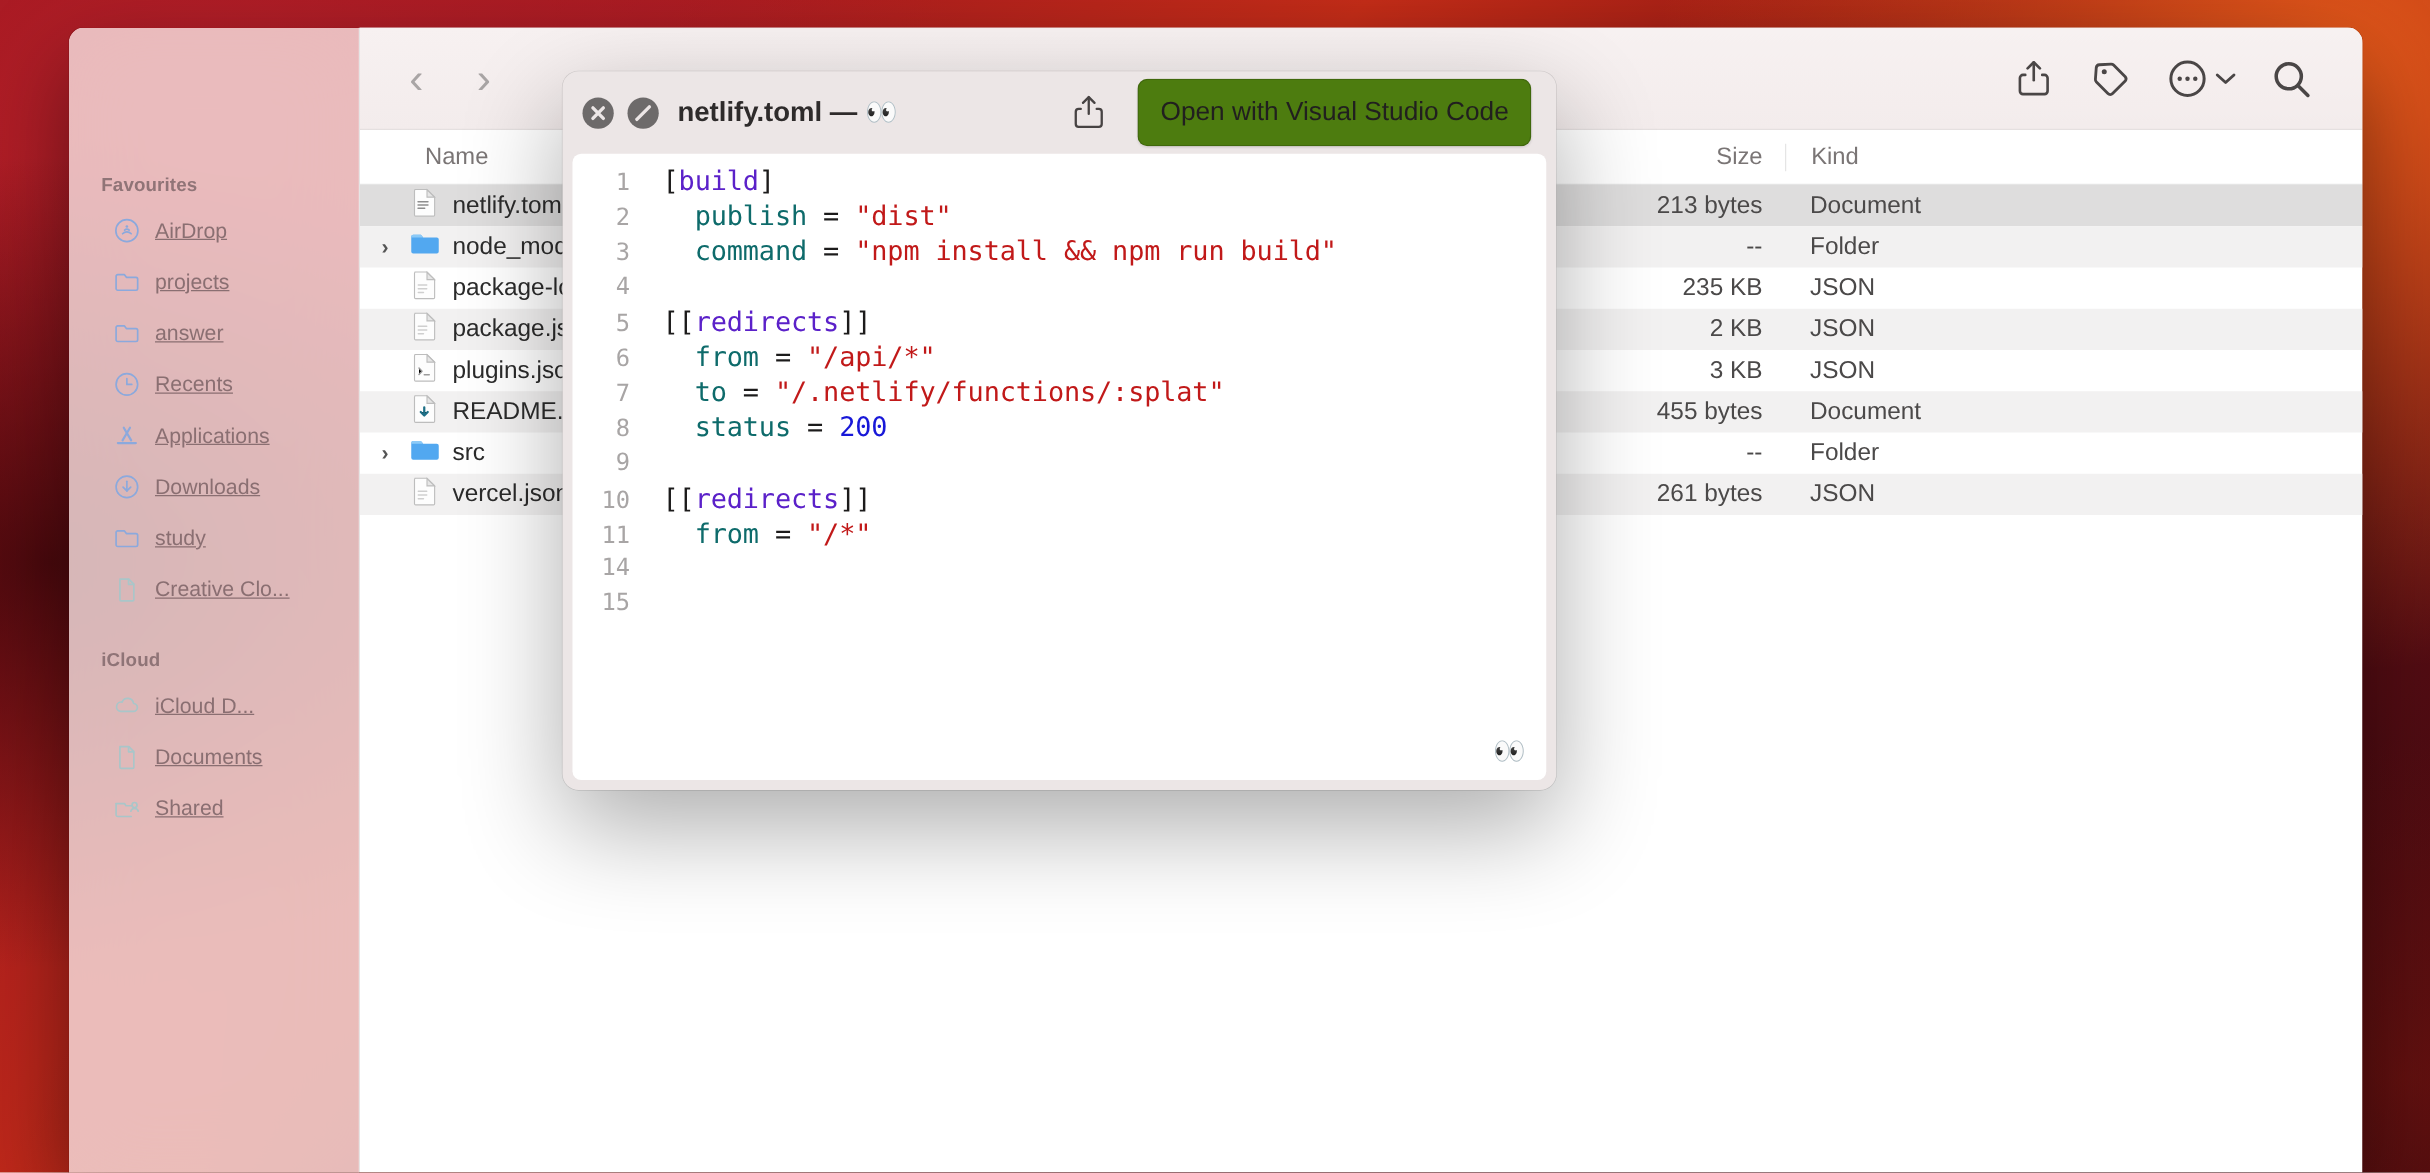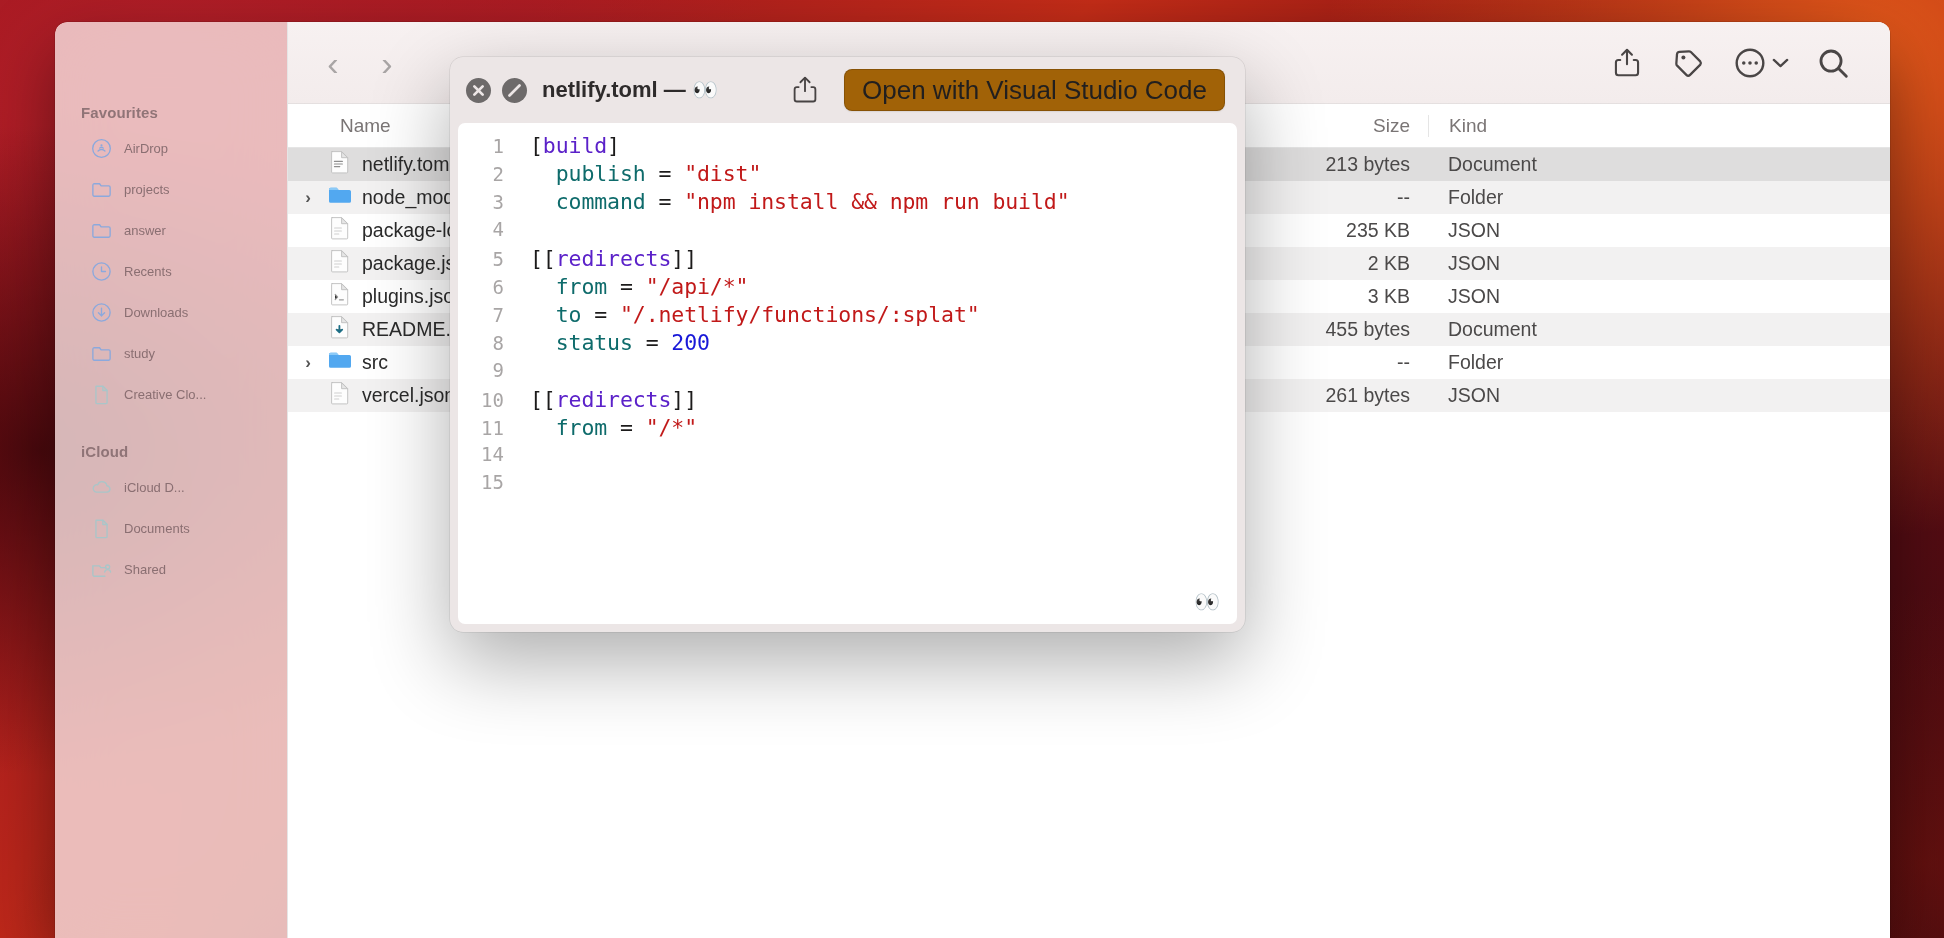--- a/index.html
+++ b/index.html
@@ -31,35 +31,36 @@
     border-radius: 12px 12px 0 0;
     overflow: hidden;
     box-shadow: 0 26px 70px rgba(0,0,0,0.45), 0 0 0 0.5px rgba(0,0,0,0.18);
     display: flex;
   }
   
   #sidebar {
     width: 232px; flex: 0 0 232px;
     background: rgba(247, 226, 226, 0.80);
     backdrop-filter: blur(30px);
-    padding-top: 82px;
+    padding-top: 118px;
     position: relative;
   }
   .sb-group-title {
     font-size: 15px; font-weight: 700;
     color: #8c7174; opacity: .95;
     padding: 0 0 7px 26px; letter-spacing: .1px;
   }
   .sb-item {
     height: 41px;
     display: flex; align-items: center; gap: 11px;
     padding-left: 26px;
-    font-size: 13px; color: #8a6f72;
+    font-size: 17px; color: #8a6f72;
     border-radius: 7px;
     margin: 0 9px 0 9px;
+    text-decoration: underline;
   }
   .sb-item .ico { width: 23px; height: 23px; flex: 0 0 23px; display: block; }
   .sb-gap { height: 28px; }
 
   
   #content {
     flex: 1 1 auto;
     background: #ffffff;
     position: relative;
     border-left: 0.5px solid rgba(0,0,0,0.10);
@@ -124,25 +125,25 @@
     background: #6d6a6a; position: relative; flex: 0 0 25px;
   }
   .ql-circ svg { position: absolute; inset: 0; }
   #ql-title {
     font-size: 22px; font-weight: 700; color: #2e2b2b;
     margin-left: 4px; white-space: nowrap;
   }
   .ql-eyes { font-size: 21px; }
   #ql-share { margin-left: auto; color: #474343; display: flex; align-items: center; padding: 0 14px; }
   #ql-open {
-    height: 42px; padding: 0 17px;
-    background: #a16207;
+    height: 54px; padding: 0 17px;
+    background: #4d7c0f;
     border: 0.5px solid rgba(0,0,0,0.16);
     border-radius: 8px;
-    font-size: 26px; color: #211f1f;
+    font-size: 21px; color: #211f1f;
     display: flex; align-items: center;
     box-shadow: 0 1px 1.5px rgba(0,0,0,0.08);
     margin-right: 4px;
   }
   #ql-body {
     flex: 1 1 auto; margin: 0 8px 8px 8px;
     background: #ffffff;
     border-radius: 7px;
     position: relative;
     overflow: hidden;
@@ -208,20 +209,30 @@
         <span>answer</span>
       </div>
       <div class="sb-item">
         <span>
           <svg class="ico" viewBox="0 0 24 24" fill="none" stroke="#8ba9dd" stroke-width="1.4" stroke-linecap="round" stroke-linejoin="round">
             <circle cx="12" cy="12" r="9"></circle>
             <path d="M12 7.2V12h4.1"></path>
           </svg>
         </span>
         <span>Recents</span>
+      </div>
+      <div class="sb-item">
+        <span>
+          <svg class="ico" viewBox="0 0 24 24" fill="none" stroke="#8ba9dd" stroke-width="1.8" stroke-linecap="round" stroke-linejoin="round">
+            <path d="M4.5 18.2h15"></path>
+            <path d="M9.4 5.4 15.6 16"></path>
+            <path d="M14.6 5.4 8.4 16"></path>
+          </svg>
+        </span>
+        <span>Applications</span>
       </div>
       <div class="sb-item">
         <span>
           <svg class="ico" viewBox="0 0 24 24" fill="none" stroke="#8ba9dd" stroke-width="1.4" stroke-linecap="round" stroke-linejoin="round">
             <circle cx="12" cy="12" r="9"></circle>
             <path d="M12 7.4v8"></path>
             <path d="M8.8 12.2 12 15.4l3.2-3.2"></path>
           </svg>
         </span>
         <span>Downloads</span>

